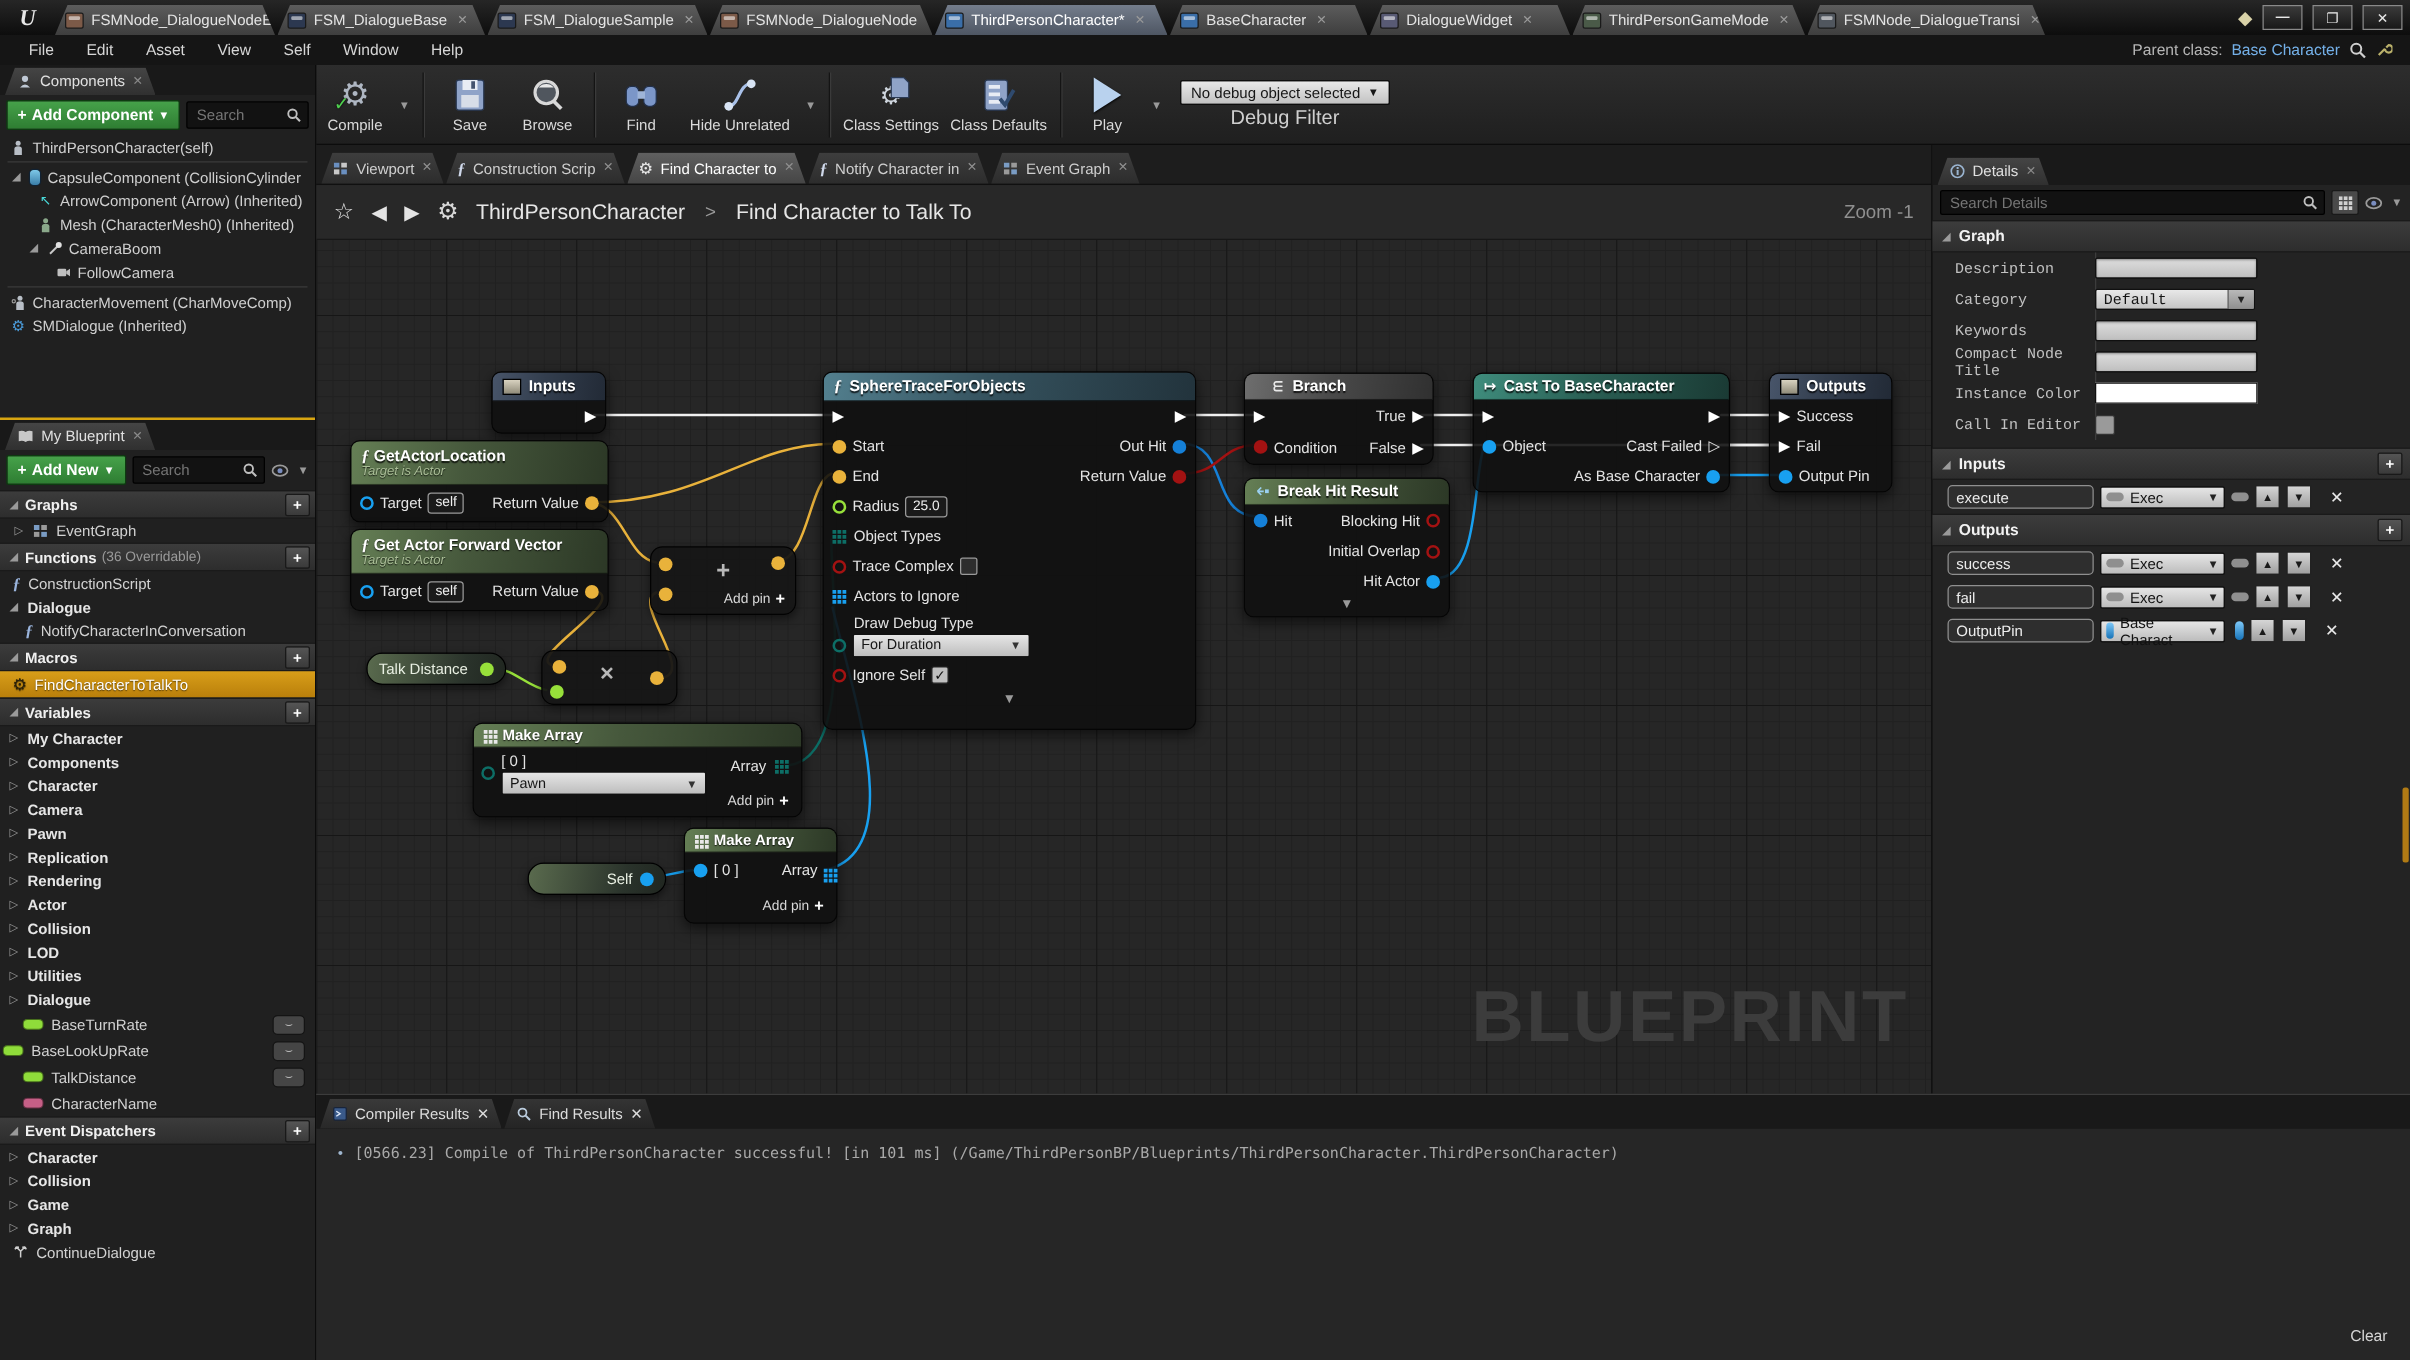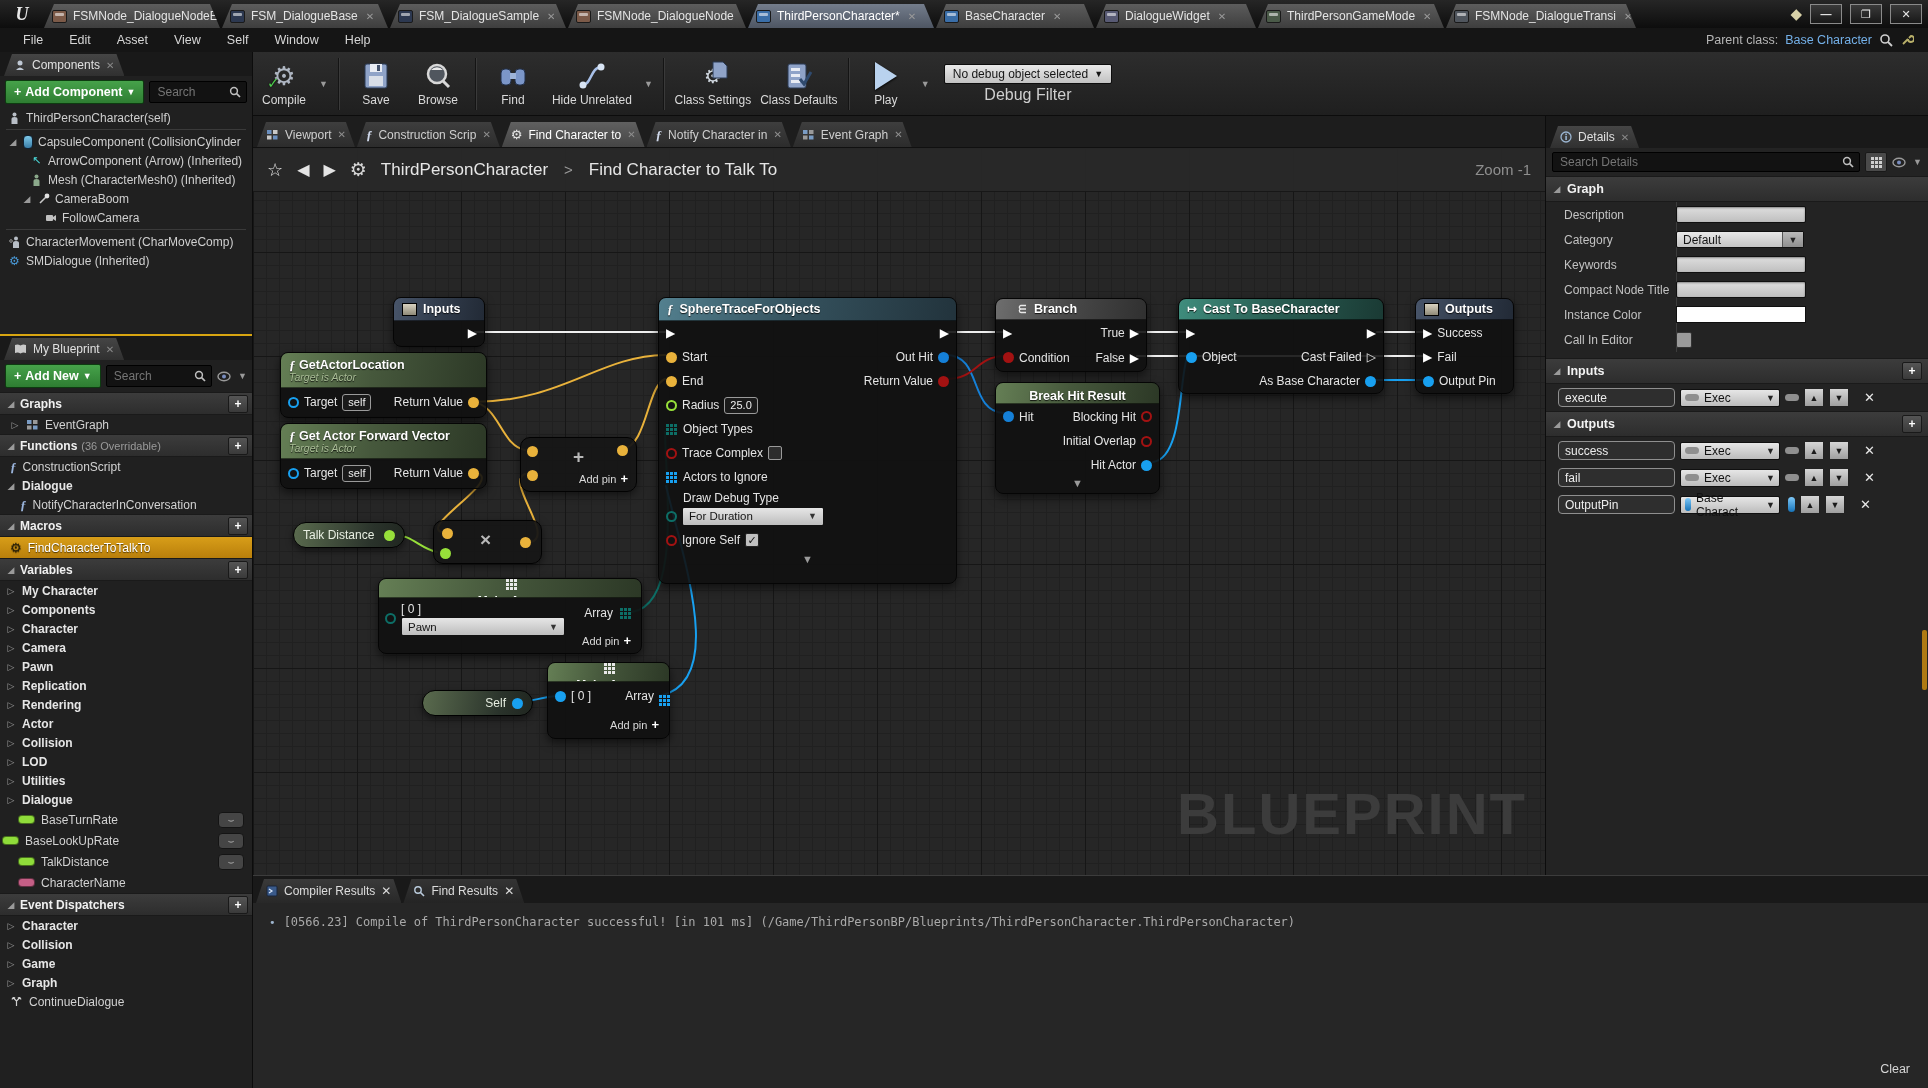--- a/index.html
+++ b/index.html
@@ -80,21 +80,21 @@
   .crumbbar{position:absolute;left:0;top:0;width:100%;height:44px;background:rgba(41,41,41,.96);border-bottom:1px solid #171717;display:flex;align-items:center;padding:0 14px;box-sizing:border-box;gap:14px;z-index:5;}
   .crumb-title{font-size:17px;color:#e6e6e6;}
   .crumb-sep{color:#9a9a9a;font-size:15px;margin:0 2px;}
   .zoomlbl{margin-left:auto;color:#8f8f8f;font-size:15px;}
   .navico{color:#e4e4e4;font-size:16px;}
   .watermark{position:absolute;right:18px;bottom:28px;font-size:58px;font-weight:bold;letter-spacing:2px;color:#3c3c3c;z-index:1;font-family:"Liberation Sans",sans-serif;}
   .wires{position:absolute;left:0;top:0;z-index:2;}
   
   .node{position:absolute;z-index:3;background:rgba(17,17,17,.90);border:1px solid #050505;border-radius:8px;box-shadow:0 4px 10px rgba(0,0,0,.55);color:#e4e4e4;}
   .nhead{height:22px;display:flex;align-items:center;gap:6px;padding:0 8px;border-radius:7px 7px 0 0;font-weight:bold;font-size:12.5px;color:#fff;text-shadow:0 1px 1px rgba(0,0,0,.8);border-bottom:1px solid rgba(0,0,0,.55);white-space:nowrap;overflow:hidden;}
-  .h-green{background:linear-gradient(100deg,#657f55 0%,#46583c 45%,#2c3826 100%);flex-direction:column;}
+  .h-green{background:linear-gradient(100deg,#657f55 0%,#46583c 45%,#2c3826 100%);}
   .h-blue{background:linear-gradient(100deg,#53808f 0%,#35525e 45%,#22333c 100%);}
   .h-gray{background:linear-gradient(100deg,#6e6e6e 0%,#4a4a4a 45%,#303030 100%);padding-left:20px;}
   .h-cast{background:linear-gradient(100deg,#3f8d7d 0%,#2a5f54 45%,#1a3a34 100%);}
   .h-tunnel{background:linear-gradient(100deg,#48556a 0%,#333e4e 45%,#222a36 100%);}
   .subt{display:block;font-weight:normal;font-style:italic;font-size:10.5px;color:#a9bd96;margin-top:-2px;}
   .nhead2{height:34px;display:flex;flex-direction:column;justify-content:center;padding:0 8px;border-radius:7px 7px 0 0;font-weight:bold;font-size:12.5px;color:#fff;text-shadow:0 1px 1px rgba(0,0,0,.8);border-bottom:1px solid rgba(0,0,0,.55);}
   .prow{display:flex;align-items:center;height:24px;padding:0 7px;gap:5px;font-size:12px;}
   .pr-between{justify-content:space-between;}
   .pr-right{justify-content:flex-end;}
   .pgroup{display:flex;align-items:center;gap:5px;}
@@ -110,21 +110,21 @@
   .ndrop .dv{margin-left:auto;font-size:9px;color:#333;}
   .collapse{color:#9a9a9a;font-size:11px;text-align:center;}
   .getter{position:absolute;z-index:3;height:26px;box-sizing:border-box;border-radius:13px;border:1px solid #000;background:linear-gradient(100deg,#5a6b4e,#2a332b 70%,#202620);box-shadow:0 3px 7px rgba(0,0,0,.5);display:flex;align-items:center;gap:6px;padding:0 9px;color:#e8efe2;font-size:12px;}
   .opnode{position:absolute;z-index:3;background:rgba(22,22,22,.95);border:1px solid #020202;border-radius:10px;box-shadow:0 3px 8px rgba(0,0,0,.5);}
   .opsym{position:absolute;color:#b8b8b8;font-size:19px;font-weight:bold;}
   .addpin{position:absolute;color:#d8d8d8;font-size:11px;display:flex;gap:4px;align-items:center;}
   .addpin b{font-size:13px;color:#fff;}
   .scroll-orange{position:absolute;right:1px;top:630px;width:5px;height:60px;background:#b07a14;border-radius:2px;z-index:50;}
   
   .details{position:absolute;left:1545px;top:116px;width:383px;height:759px;background:#232323;border-left:1px solid #0c0c0c;box-sizing:border-box;}
-  .drow{display:flex;align-items:center;height:25px;padding-left:18px;position:relative;}
+  .drow{display:flex;align-items:center;height:25px;padding-left:18px;position:relative;font-family:Liberation Mono, monospace;}
   .dlabel{width:112px;color:#c2c2c2;font-size:12px;flex:none;}
   .dfield{width:128px;height:15px;background:linear-gradient(#dedede,#bfbfbf);border:1px solid #101010;border-radius:2px;box-shadow:inset 0 1px 2px rgba(0,0,0,.4);}
   .ddrop{width:128px;height:17px;background:linear-gradient(#e8e8e8,#c4c4c4);border:1px solid #101010;border-radius:2px;display:flex;align-items:center;color:#141414;font-size:12px;padding-left:6px;box-sizing:border-box;position:relative;}
   .ddrop .dv{position:absolute;right:0;top:0;bottom:0;width:20px;background:linear-gradient(#b9b9b9,#8f8f8f);border-left:1px solid #555;display:flex;align-items:center;justify-content:center;font-size:9px;color:#222;}
   .dcolor{width:128px;height:15px;background:#fff;border:1px solid #101010;}
   .dchk{width:14px;height:14px;background:#9a9a9a;border:1px solid #333;border-radius:2px;}
   .pinhdr{display:flex;align-items:center;height:24px;background:linear-gradient(#3c3c3c,#2d2d2d);border-top:1px solid #1a1a1a;border-bottom:1px solid #1a1a1a;padding:0 6px;color:#f2f2f2;font-weight:bold;font-size:12.5px;gap:5px;}
   .pinrow{display:flex;align-items:center;height:27px;padding-left:12px;gap:5px;}
   .namebox{width:103px;height:17px;background:#2e2e2e;border:1px solid #8f8f8f;border-radius:4px;color:#ececec;font-size:12px;display:flex;align-items:center;padding:0 6px;flex:none;}
   .typedd{width:100px;height:18px;background:linear-gradient(#e6e6e6,#bcbcbc);border:1px solid #101010;border-radius:2px;display:flex;align-items:center;gap:5px;color:#121212;font-size:12px;padding:0 4px;box-sizing:border-box;flex:none;}

